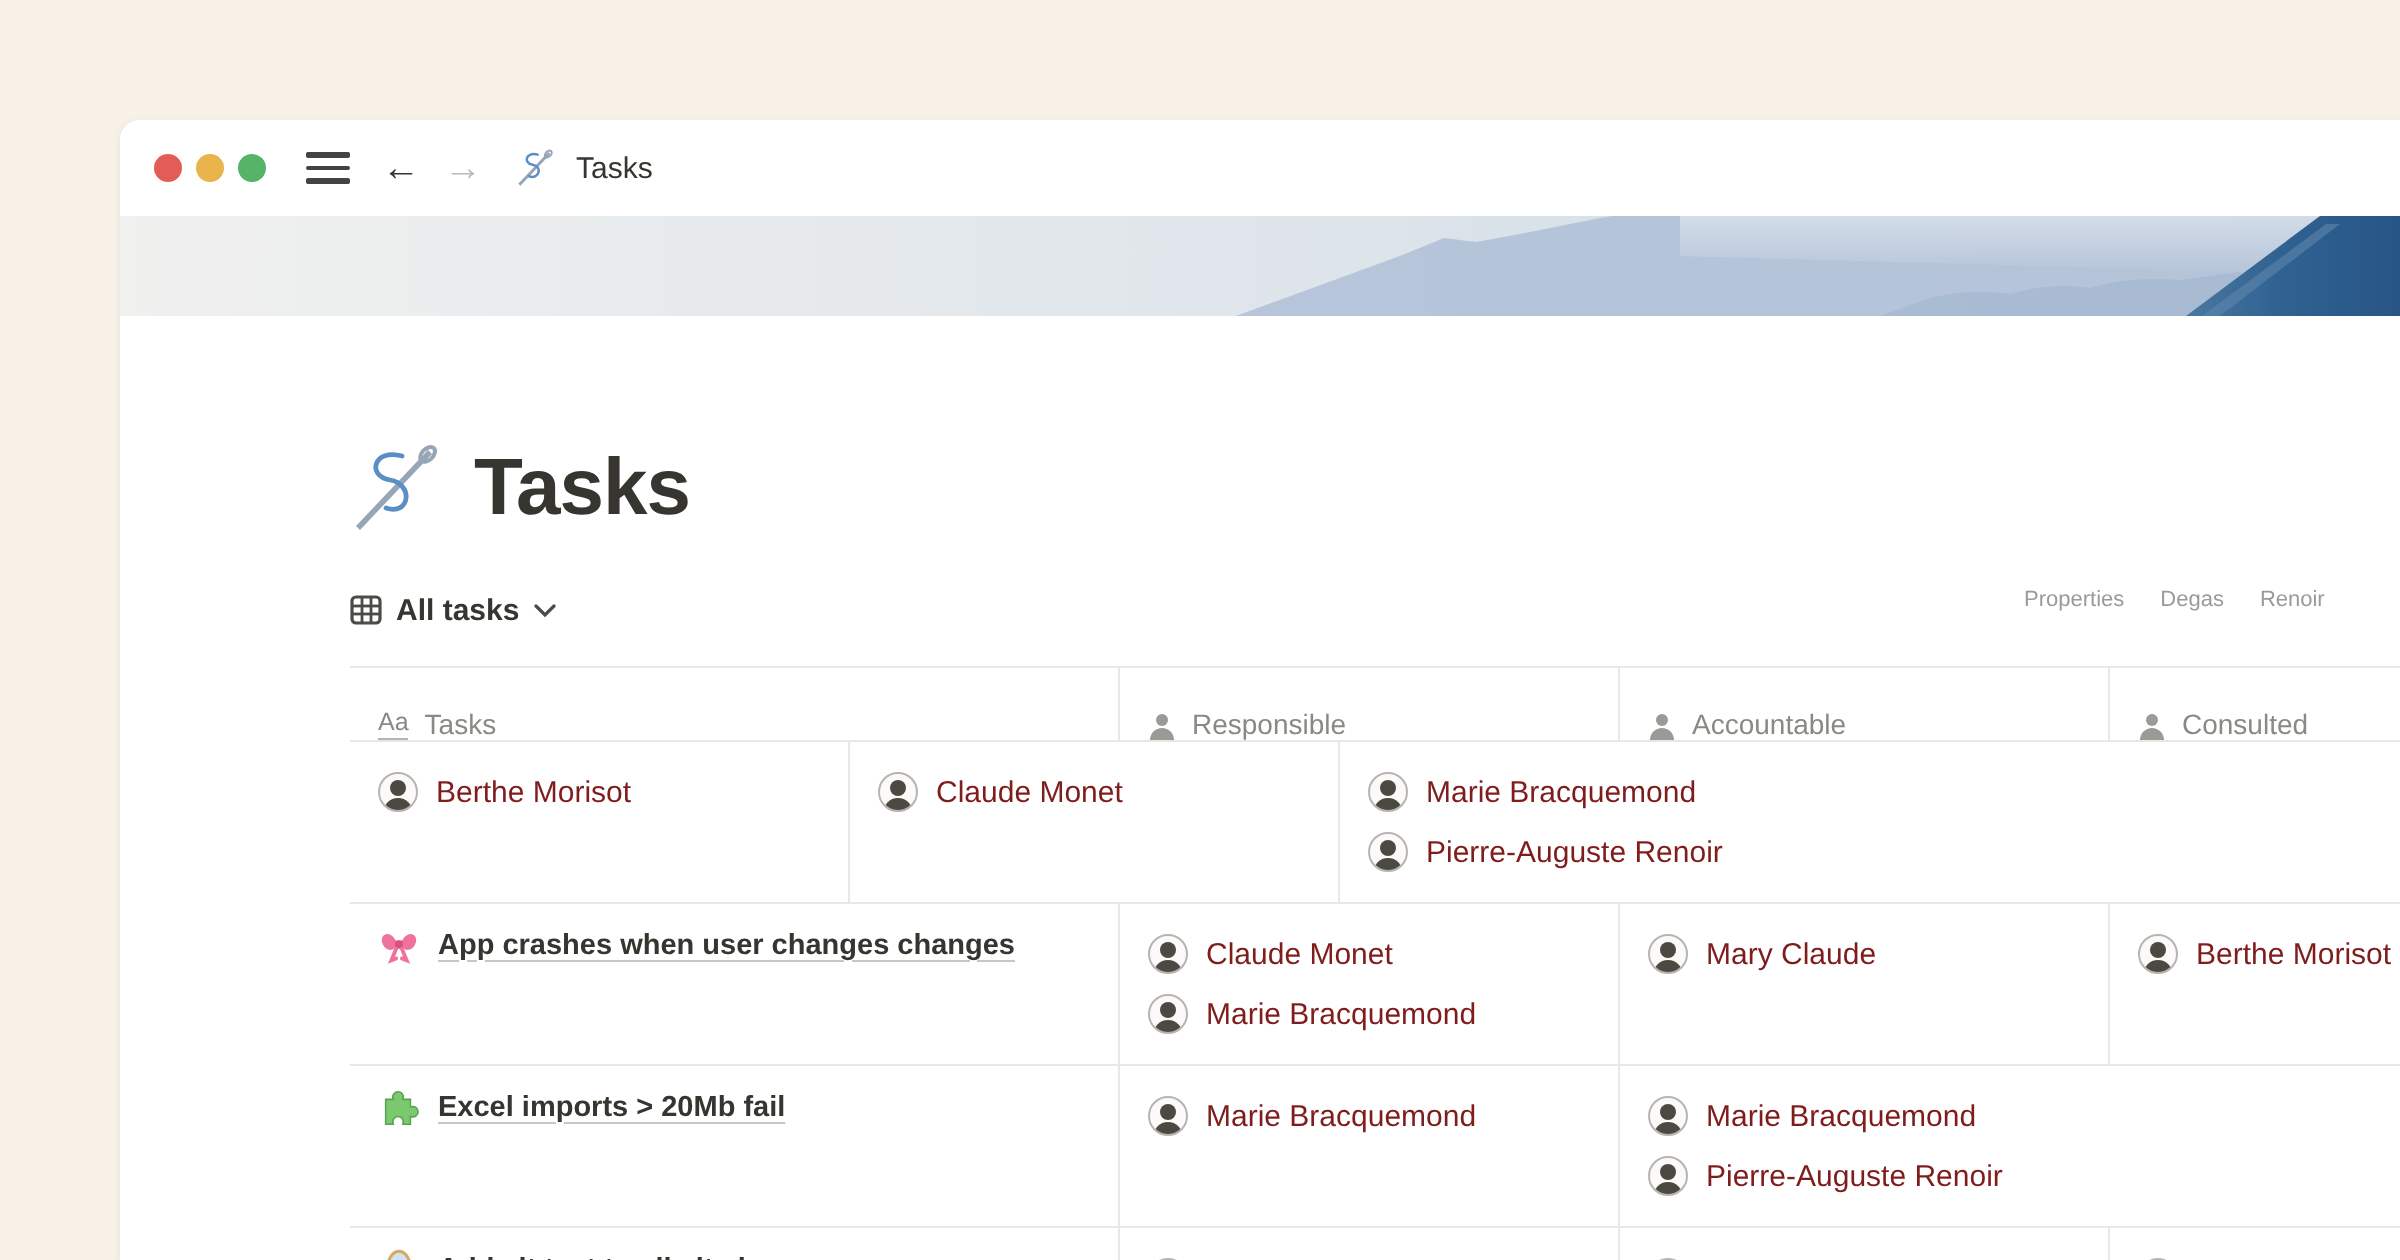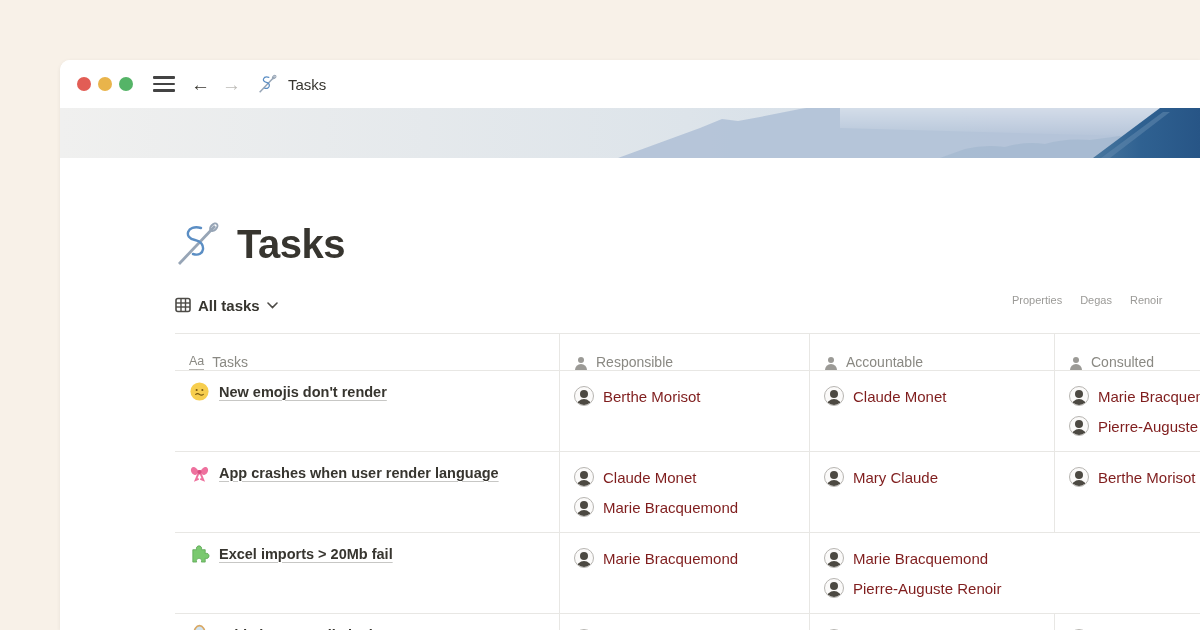--- a/index.html
+++ b/index.html
@@ -190,31 +190,20 @@
           <span class="mini-bust"></span>
           <span>Accountable</span>
         </div>
         <div class="th col3">
           <span class="mini-bust"></span>
           <span>Consulted</span>
         </div>
       </div>
 
       <div class="tr">
-        <div class="td col0">
-          <div class="task-line">
-            <svg class="emoji" viewBox="0 0 22 22">
-              <circle cx="11" cy="11" r="9.5" fill="#f7ce4e"></circle>
-              <circle cx="8" cy="9.5" r="1.1" fill="#7a5a12"></circle>
-              <circle cx="14" cy="9.5" r="1.1" fill="#7a5a12"></circle>
-              <path d="M7,14 q2,-1.6 4,0 q2,1.6 4,0" fill="none" stroke="#7a5a12" stroke-width="1.3" stroke-linecap="round"></path>
-            </svg>
-            <span class="task-title">New emojis don't render</span>
-          </div>
-        </div>
         <div class="td col1">
           <div class="person">
             <span class="avatar"></span>
             <span class="name">Berthe Morisot</span>
           </div>
         </div>
         <div class="td col2">
           <div class="person">
             <span class="avatar"></span>
             <span class="name">Claude Monet</span>
@@ -235,21 +224,21 @@
       <div class="tr">
         <div class="td col0">
           <div class="task-line">
             <svg class="emoji" viewBox="0 0 22 22">
               <path d="M10,10 C8,5 4,4 2.5,6.5 C1,9 3,13 6,13.5 C8,14 10,12 10,10 Z" fill="#ee719e"></path>
               <path d="M12,10 C14,5 18,4 19.5,6.5 C21,9 19,13 16,13.5 C14,14 12,12 12,10 Z" fill="#ee719e"></path>
               <rect x="9" y="8.5" width="4" height="4.5" rx="1.4" fill="#d84f82"></rect>
               <path d="M9.5,13 L7,19 L9.5,18" fill="none" stroke="#ee719e" stroke-width="2" stroke-linecap="round"></path>
               <path d="M12.5,13 L15,19 L12.5,18" fill="none" stroke="#ee719e" stroke-width="2" stroke-linecap="round"></path>
             </svg>
-            <span class="task-title">App crashes when user render language</span>
+            <span class="task-title">App crashes when user changes changes</span>
           </div>
         </div>
         <div class="td col1">
           <div class="person">
             <span class="avatar"></span>
             <span class="name">Claude Monet</span>
           </div>
           <div class="person">
             <span class="avatar"></span>
             <span class="name">Marie Bracquemond</span>

